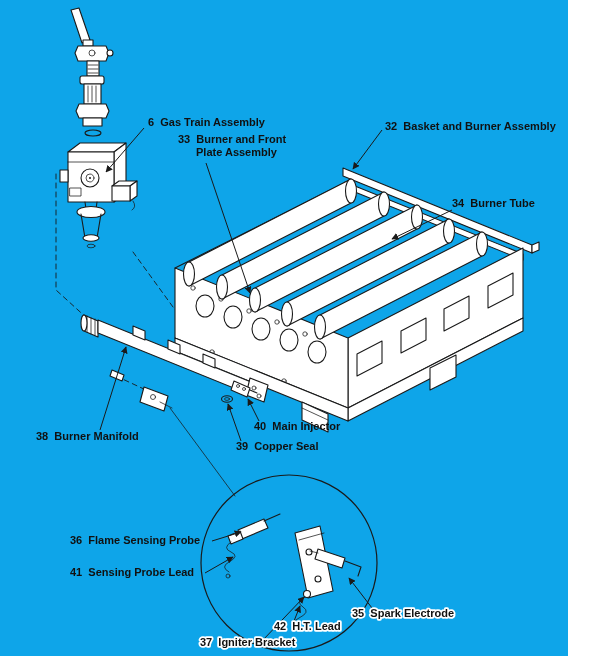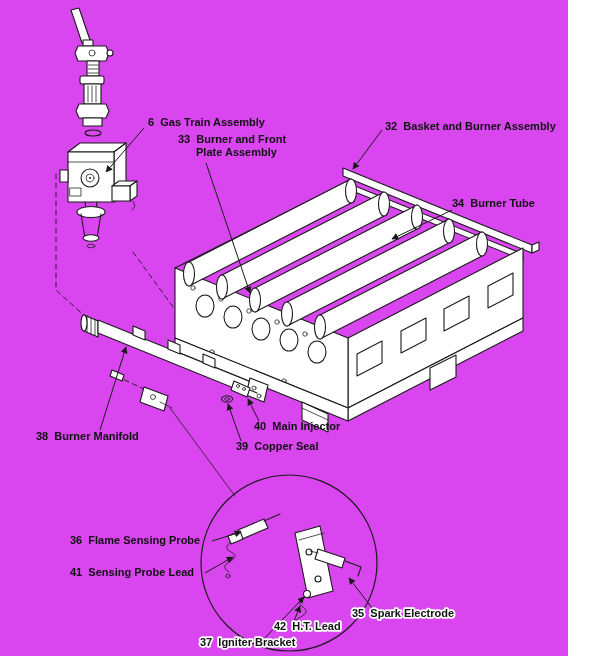--- a/index.html
+++ b/index.html
@@ -1,17 +1,17 @@
 <!DOCTYPE html>
 <html><head>
 <meta charset="utf-8">
 <style>
   *{box-sizing:border-box}
   body{margin:0;background:#fff}
-  .stage{position:relative;width:568px;height:656px;background:#d946ef;overflow:hidden}
+  .stage{position:relative;width:568px;height:656px;background:#0ea5e9;overflow:hidden}
   svg{display:block}
   .ln{fill:none;stroke:#1a1a1a;stroke-width:1.1;stroke-linecap:round;stroke-linejoin:round}
   .fw{fill:#fff;stroke:#1a1a1a;stroke-width:1.1;stroke-linejoin:round}
   .thin{stroke-width:.75}
   .dash{stroke-dasharray:5 4;stroke-width:.9}
   .lead{fill:none;stroke:#1a1a1a;stroke-width:1}
   .lbl{font-family:"Liberation Sans",sans-serif;font-size:11px;font-weight:bold;fill:#111;white-space:pre}
   .halo{paint-order:stroke;stroke:#fff;stroke-width:3.5px;stroke-linejoin:round}
 </style>
 </head>

